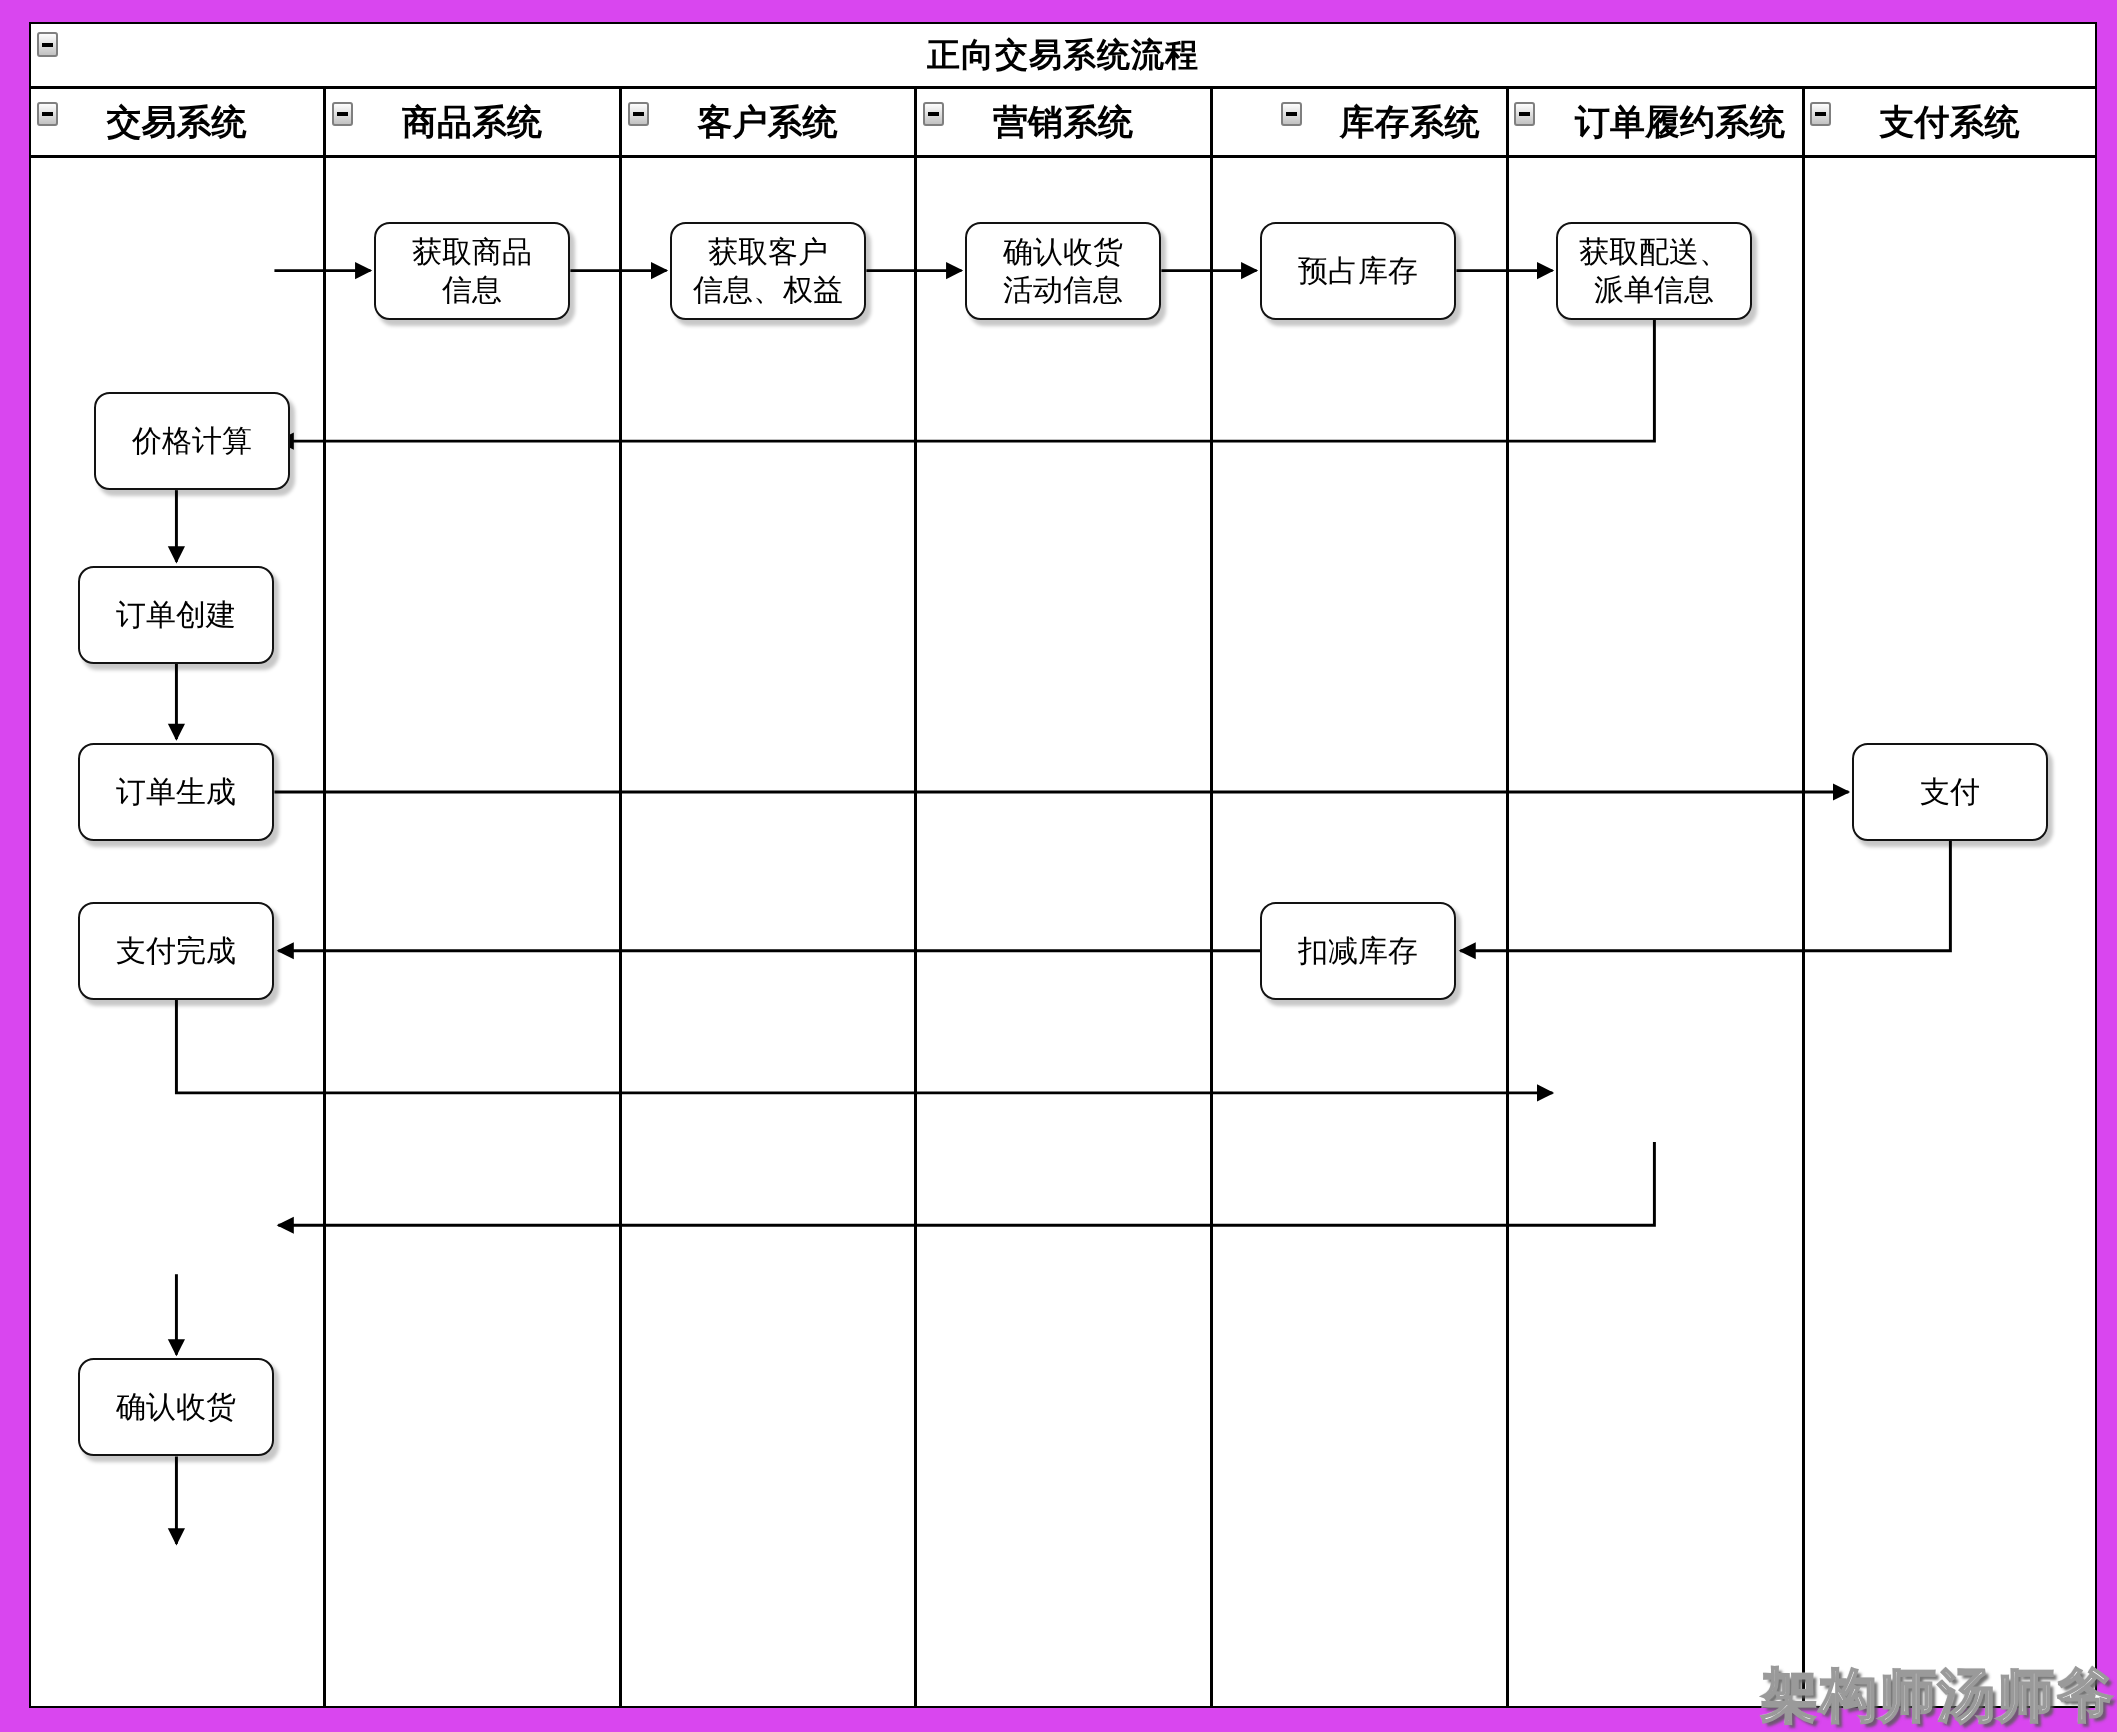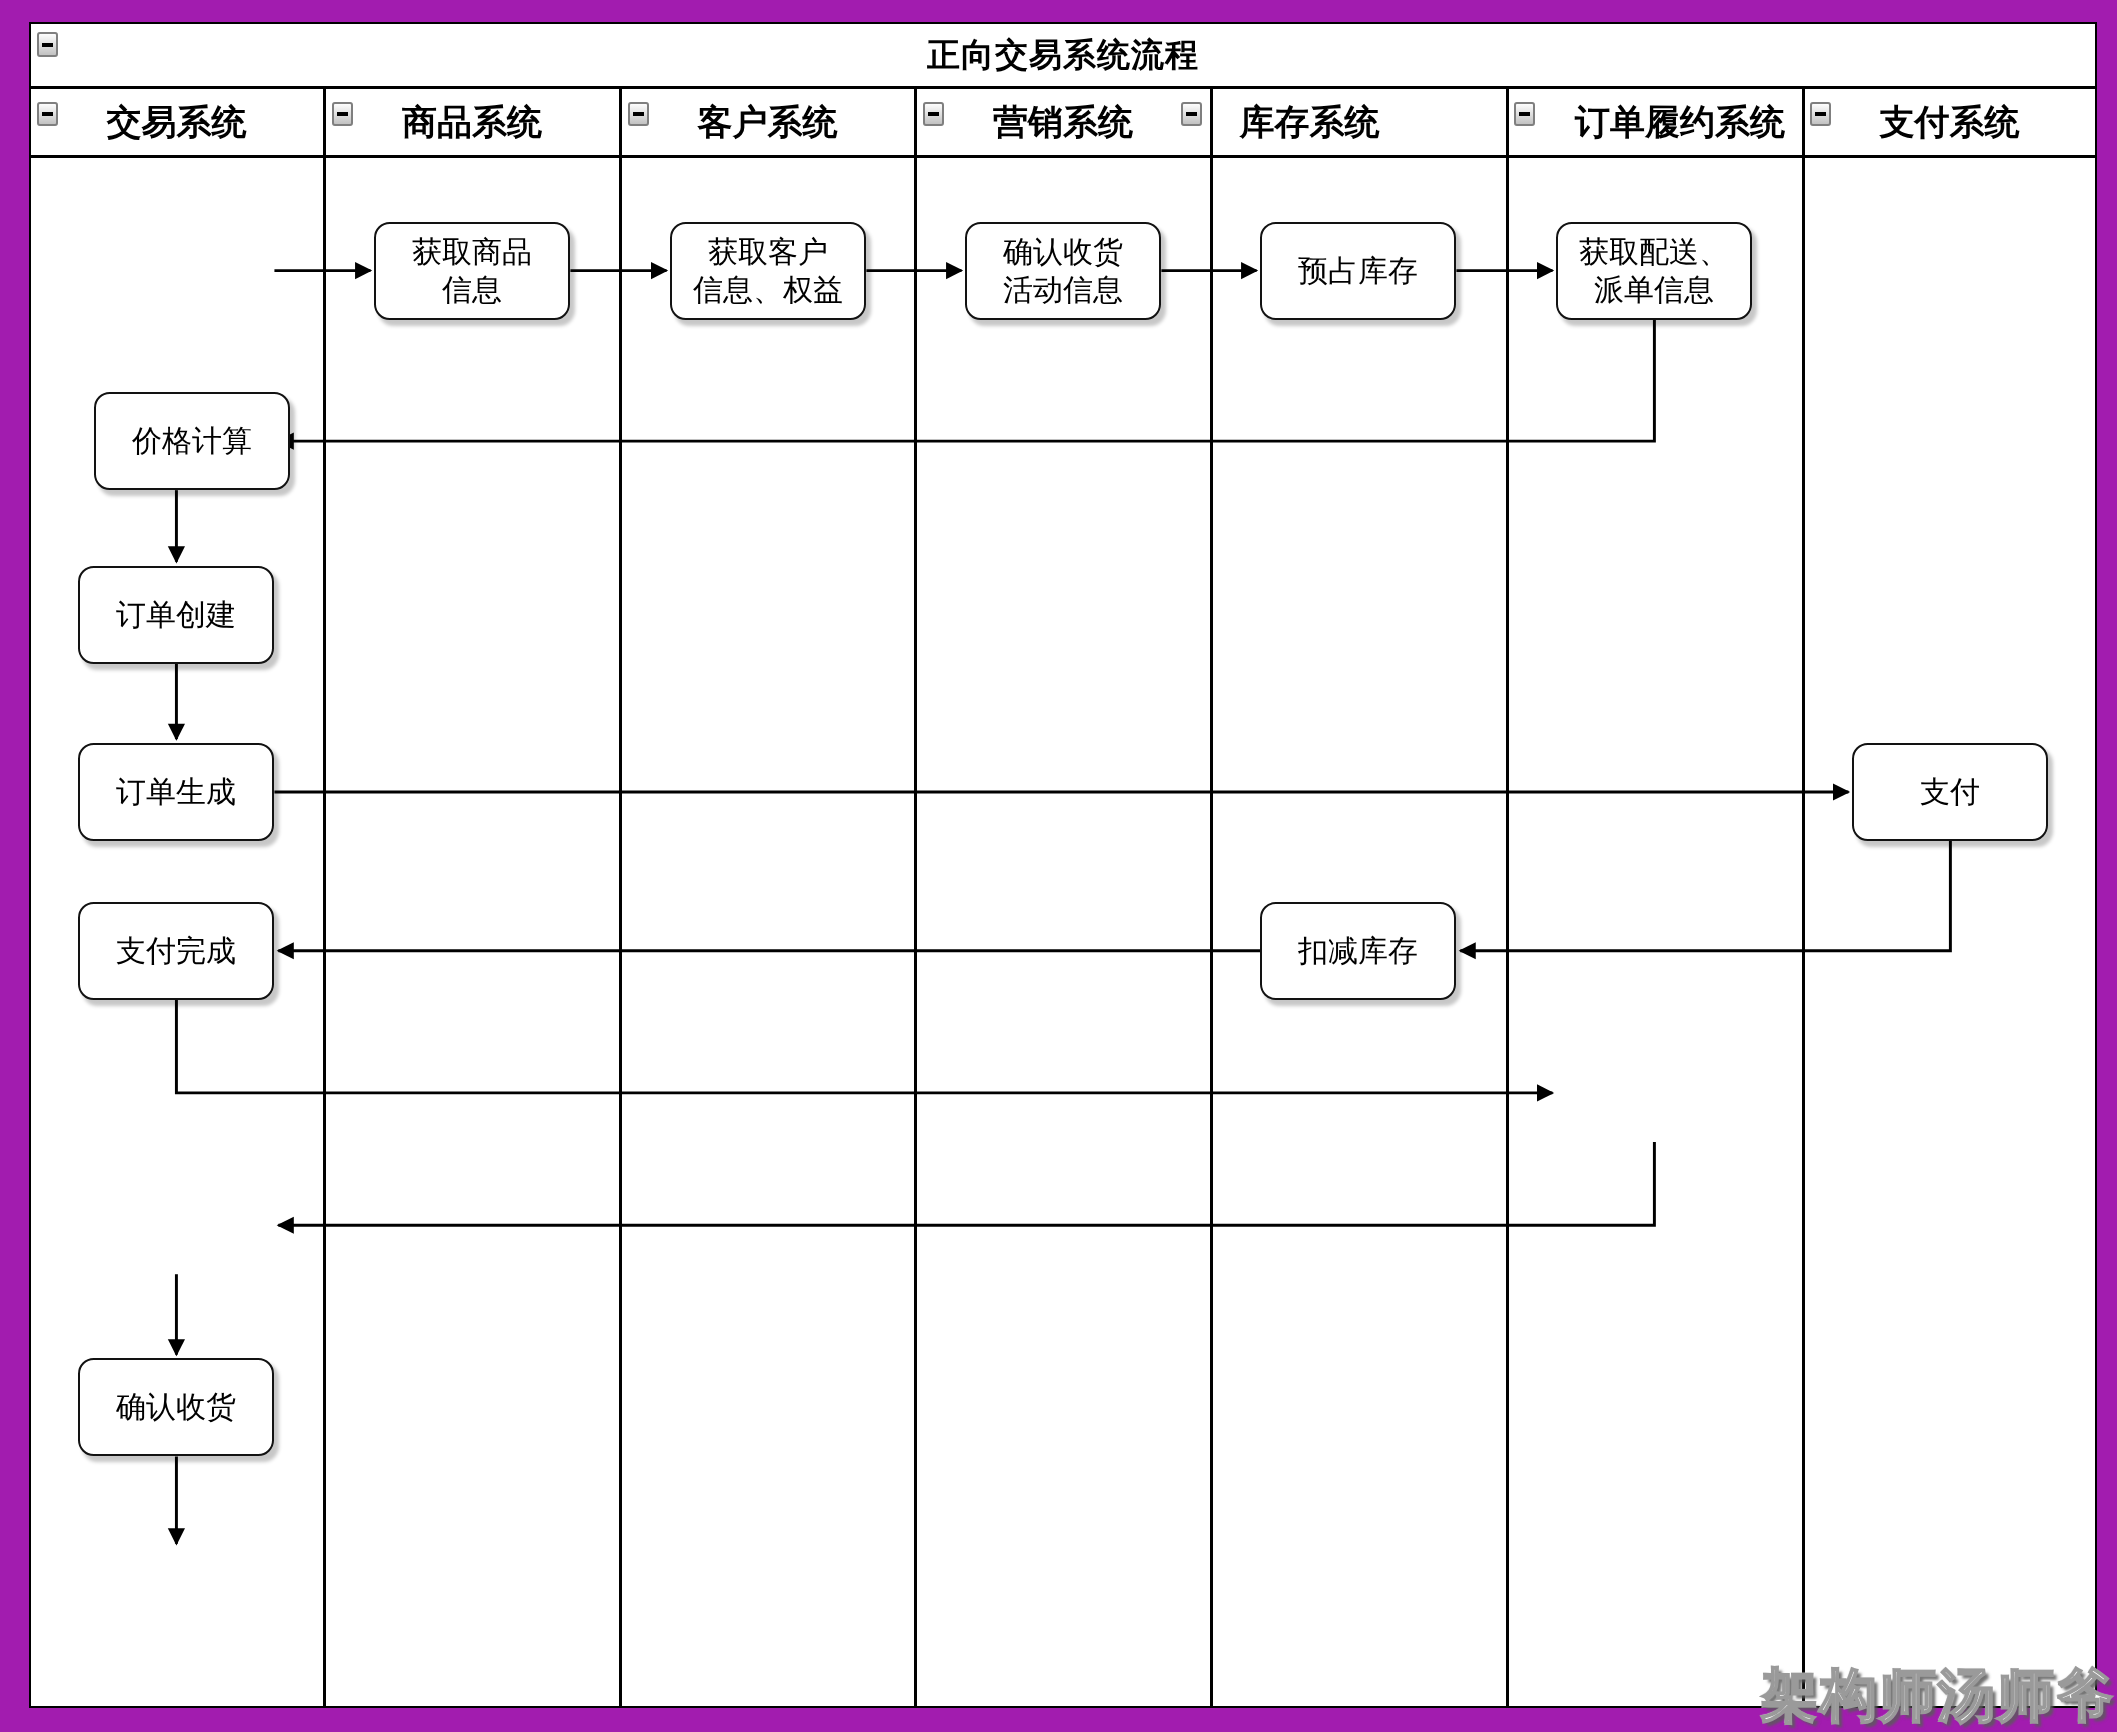--- a/index.html
+++ b/index.html
@@ -1,18 +1,18 @@
 <!DOCTYPE html>
 <html><head>
 <meta charset="utf-8">
 <style>
   html,body{margin:0;padding:0;background:#ffffff;}
   body{width:2117px;height:1733px;overflow:hidden;
        font-family:"DejaVu Sans","Liberation Sans",sans-serif;color:#000;}
-  #canvas{position:relative;width:2117px;height:1733px;background:#a21caf;}
+  #canvas{position:relative;width:2117px;height:1733px;background:#d946ef;}
 
   
   .frame{position:absolute;left:29px;top:21.6px;width:2068px;height:1686px;
          border:2.9px solid #000;box-sizing:border-box;background:#fff;}
 
   
   .hline{position:absolute;left:29px;width:2068px;height:2.9px;background:#000;}
   
   .vline{position:absolute;top:88px;width:2.9px;height:1619px;background:#000;}
 
@@ -92,21 +92,21 @@
         <span class="bar"></span>
       </span>
     <span class="label">客户系统</span>
   </div>
   <div class="lane-header" style="left:915px;width:296px">
     <span class="minus-icon">
         <span class="bar"></span>
       </span>
     <span class="label">营销系统</span>
   </div>
-  <div class="lane-header" style="left:1173px;width:273px">
+  <div class="lane-header" style="left:1273px;width:273px">
     <span class="minus-icon">
         <span class="bar"></span>
       </span>
     <span class="label">库存系统</span>
   </div>
   <div class="lane-header" style="left:1506px;width:348px">
     <span class="minus-icon">
         <span class="bar"></span>
       </span>
     <span class="label">订单履约系统</span>

